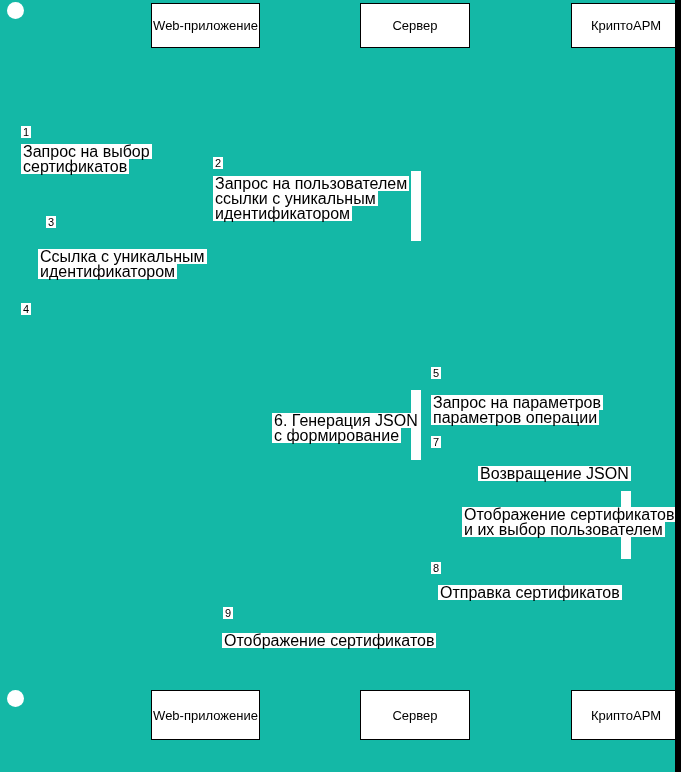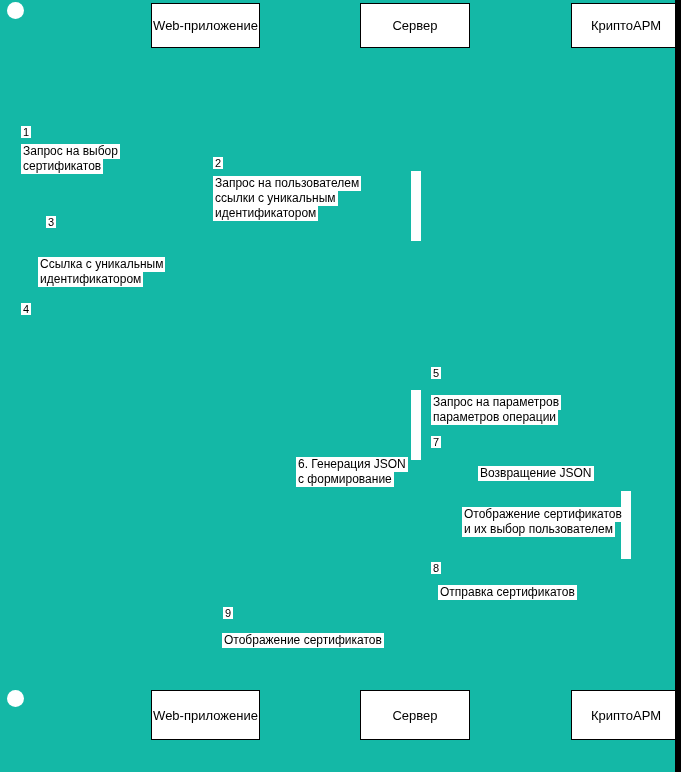--- a/index.html
+++ b/index.html
@@ -35,21 +35,21 @@
     background: #ffffff;
   }
   .activation-bar {
     position: absolute;
     width: 10px;
     background: #ffffff;
   }
   .msg {
     position: absolute;
     color: #000000;
-    font-size: 12px;
+    font-size: 16px;
     line-height: 15px;
   }
   .msg .line {
     display: table;
     background: #ffffff;
     padding: 0 2px;
     white-space: nowrap;
   }
   .num {
     position: absolute;
@@ -88,34 +88,34 @@
   </div>
 
   <div class="num" style="left:213px; top:157px;">2</div>
   <div class="msg" style="left:213px; top:176px;">
     <div class="line">Запрос на пользователем</div>
     <div class="line">ссылки с уникальным</div>
     <div class="line">идентификатором</div>
   </div>
 
   <div class="num" style="left:46px; top:216px;">3</div>
-  <div class="msg" style="left:38px; top:257px;text-align:center;">
+  <div class="msg" style="left:38px; top:249px;text-align:center;">
     <div class="line">Ссылка с уникальным</div>
     <div class="line">идентификатором</div>
   </div>
 
   <div class="num" style="left:21px; top:303px;">4</div>
 
   <div class="num" style="left:431px; top:367px;">5</div>
   <div class="msg" style="left:431px; top:395px;">
     <div class="line">Запрос на параметров</div>
     <div class="line">параметров операции</div>
   </div>
 
-  <div class="msg" style="left:296px; top:413px;margin-top:44px;">
+  <div class="msg" style="left:272px; top:413px;">
     <div class="line">6. Генерация JSON</div>
     <div class="line">с формирование</div>
   </div>
 
   <div class="num" style="left:431px; top:436px;">7</div>
   <div class="msg" style="left:431px; top:466px;margin-left:47px;">
     <div class="line">Возвращение JSON</div>
   </div>
 
   <div class="msg" style="left:462px; top:507px;">

